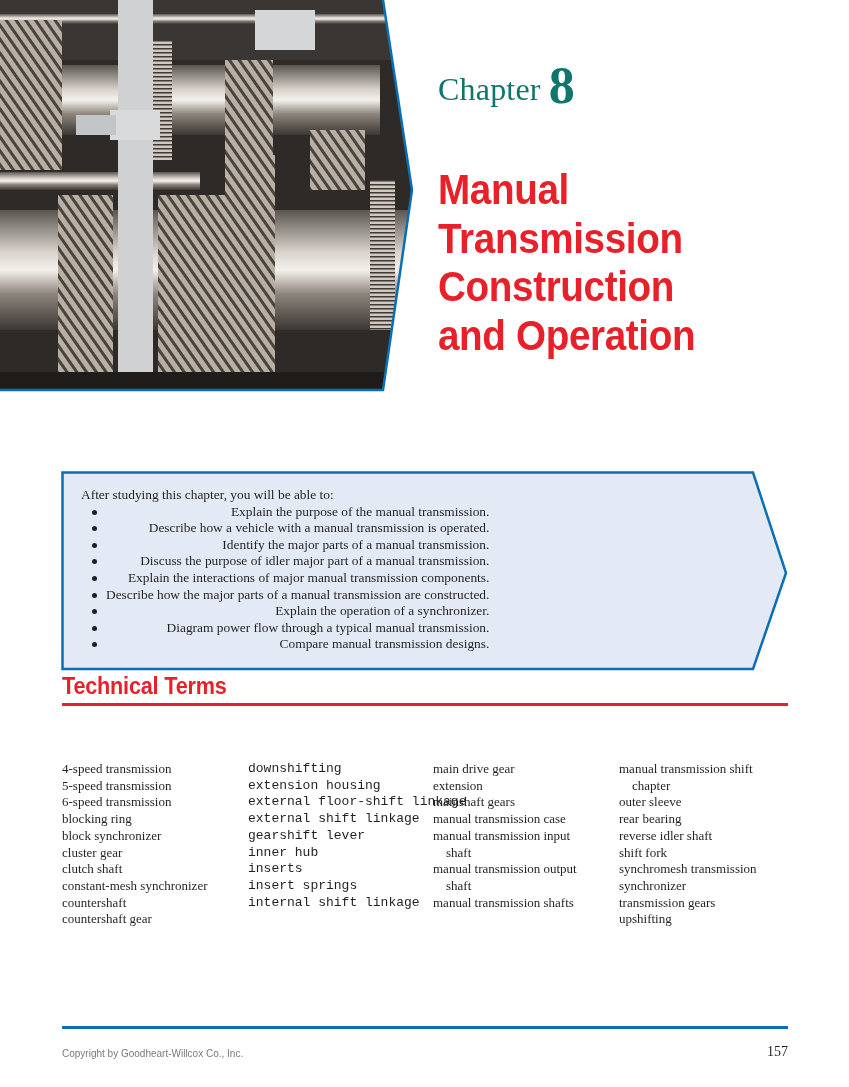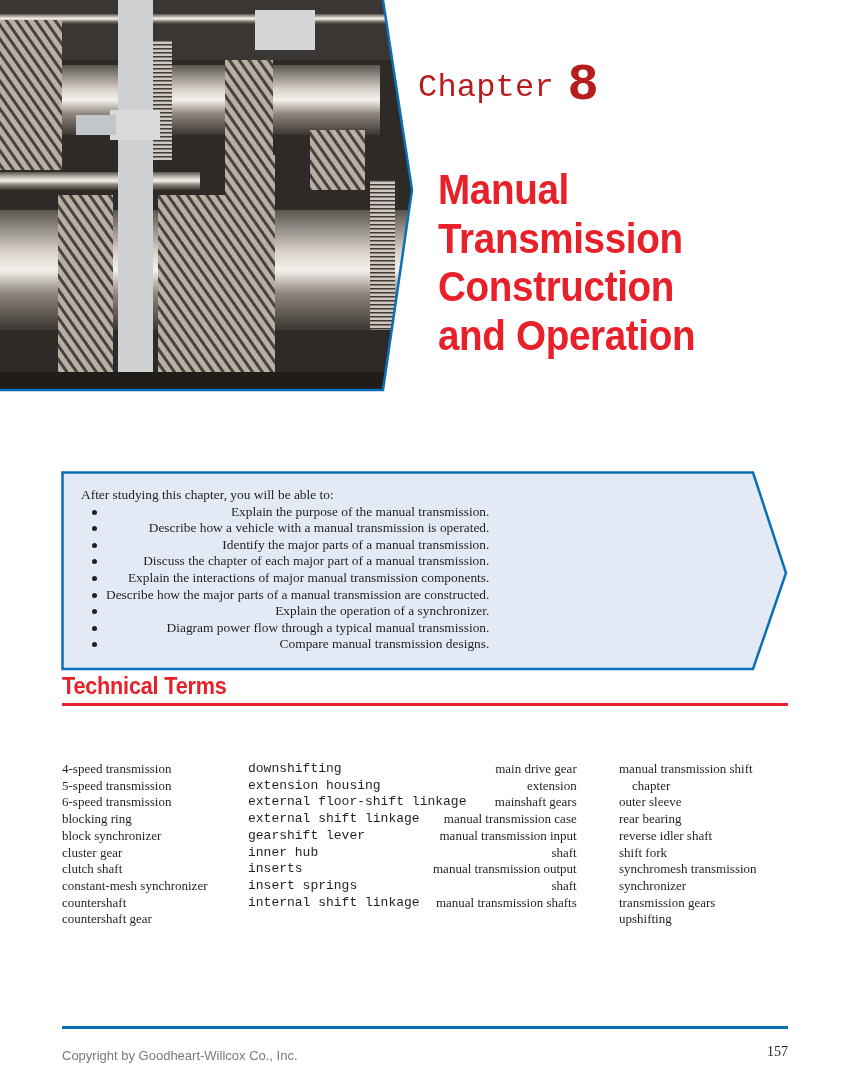--- a/index.html
+++ b/index.html
@@ -2,21 +2,21 @@
 <html><head>
   <meta charset="utf-8">
   <style>
     html, body { margin: 0; padding: 0; background: #ffffff; }
     body { width: 849px; height: 1087px; position: relative; overflow: hidden; font-family: "Liberation Serif", serif; color: #231f20; }
 
     
     .hero { position: absolute; left: 0; top: 0; width: 420px; height: 395px; }
     .hero svg { display: block; }
 
-    .chapter-label { position: absolute; left: 418px; top: 56px; color: #b91c1c; font-family: Liberation Mono, monospace; white-space: nowrap; }
+    .chapter-label { position: absolute; left: 438px; top: 56px; color: #0f766e; font-family: Liberation Serif, serif; white-space: nowrap; }
     .chapter-word { font-size: 32px; font-weight: normal; letter-spacing: 0.2px; }
     .chapter-num { font-size: 52px; font-weight: bold; margin-left: 4px; vertical-align: -3px; }
 
     .title { position: absolute; left: 438px; top: 166px; color: #e8202a; font-family: "Liberation Sans", sans-serif; font-weight: bold; font-size: 42px; line-height: 48.5px; letter-spacing: -0.4px; transform: scaleX(0.92); transform-origin: left top; }
     .title div { white-space: nowrap; }
 
     
     .objectives { position: absolute; left: 61px; top: 443px; width: 728px; height: 200px; margin-top: 28px; }
     .objectives svg { position: absolute; left: 0; top: 0; }
     .obj-content { position: absolute; left: 20px; top: 16px; font-size: 13.4px; line-height: 16.6px; color: #231f20; }
@@ -25,25 +25,25 @@
     .obj-list li { position: relative; padding-left: 25px; white-space: nowrap; }
     .obj-list li::before { content: ""; position: absolute; left: 11px; top: 6px; width: 5px; height: 5px; border-radius: 50%; background: #231f20; }
 
     
     .terms-heading { position: absolute; left: 62px; top: 673px; color: #e8202a; font-family: "Liberation Sans", sans-serif; font-weight: bold; font-size: 23px; letter-spacing: -0.2px; transform: scaleX(0.94); transform-origin: left top; white-space: nowrap; }
     .terms-rule { position: absolute; left: 62px; top: 703px; width: 726px; height: 3px; background: #e8202a; }
     .terms-grid { position: absolute; left: 62px; top: 713px; width: 740px; }
     .terms-col { position: absolute; top: 4px; font-size: 13px; line-height: 16.7px; margin-top: 44px; }
     .terms-col div { white-space: nowrap; }
     .terms-col .cont { padding-left: 13px; }
-    .col0 { left: 0; } .col1 { left: 186px; font-family: Liberation Mono, monospace; } .col2 { left: 371px; text-align: right; } .col3 { left: 557px; }
+    .col0 { left: 0; } .col1 { left: 186px; font-family: Liberation Mono, monospace; } .col2 { left: 371px; } .col3 { left: 557px; }
 
     
     .footer-rule { position: absolute; left: 62px; top: 1026px; width: 726px; height: 3px; background: #0a6fb4; }
-    .copyright { position: absolute; left: 62px; top: 1048px; font-family: "Liberation Sans", sans-serif; font-size: 13px; color: #7a7a7a; white-space: nowrap; }
+    .copyright { position: absolute; left: 62px; top: 1048px; font-family: "Liberation Sans", sans-serif; font-size: 10px; color: #7a7a7a; white-space: nowrap; }
     .page-num { position: absolute; right: 61px; top: 1044px; font-size: 14px; color: #231f20; }
   </style>
 </head>
 <body>
 
 <div class="hero">
   <svg width="420" height="395" viewBox="0 0 420 395">
     <defs>
       <clipPath id="heroClip">
         <polygon points="0,0 383,0 412,190 383,390 0,390"></polygon>
@@ -109,21 +109,21 @@
 <div class="objectives">
   <svg width="728" height="200" viewBox="0 0 728 200">
     <polygon points="1.5,1.5 692,1.5 725,102 692,198 1.5,198" fill="#e3eaf5" stroke="#0a6fb4" stroke-width="2.5"></polygon>
   </svg>
   <div class="obj-content">
     <div class="obj-intro">After studying this chapter, you will be able to:</div>
     <ul class="obj-list">
       <li>Explain the purpose of the manual transmission.</li>
       <li>Describe how a vehicle with a manual transmission is operated.</li>
       <li>Identify the major parts of a manual transmission.</li>
-      <li>Discuss the chapter of each major part of a manual transmission.</li>
+      <li>Discuss the purpose of idler major part of a manual transmission.</li>
       <li>Explain the interactions of major manual transmission components.</li>
       <li>Describe how the major parts of a manual transmission are constructed.</li>
       <li>Explain the operation of a synchronizer.</li>
       <li>Diagram power flow through a typical manual transmission.</li>
       <li>Compare manual transmission designs.</li>
     </ul>
   </div>
 </div>
 
 <div class="terms-heading">Technical Terms</div>

